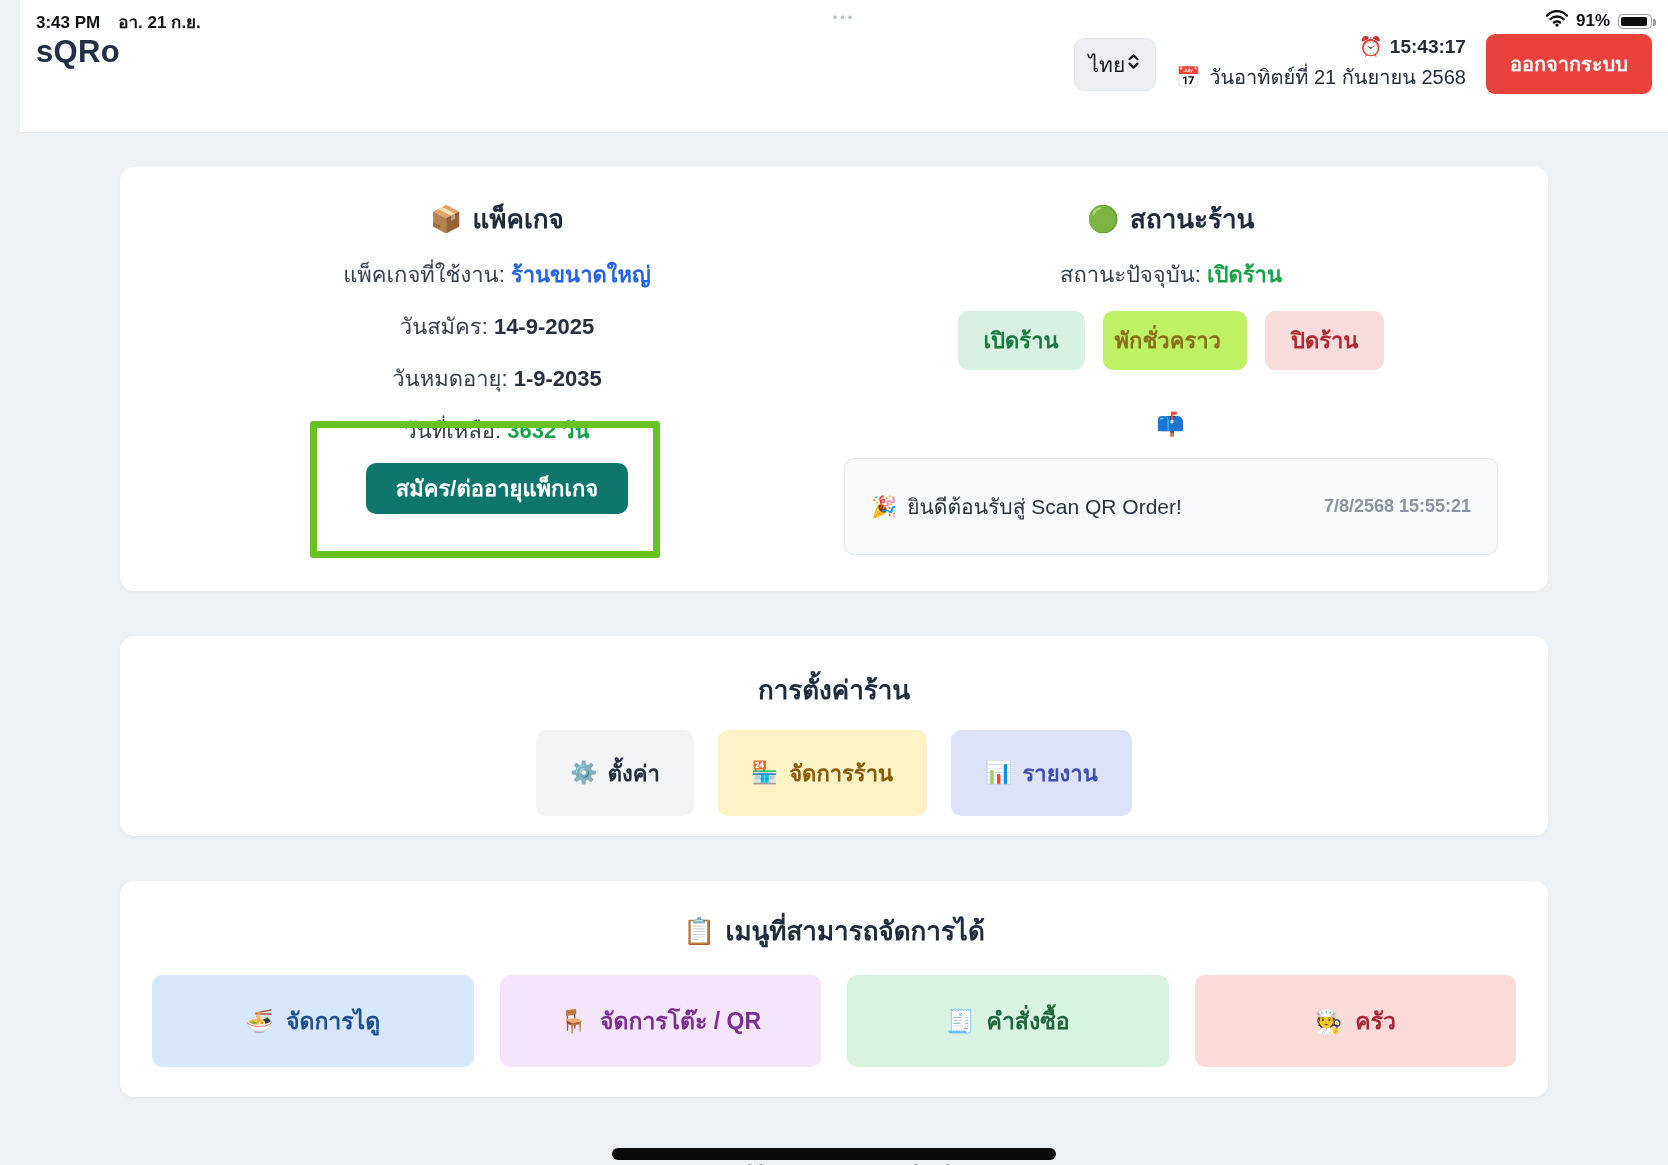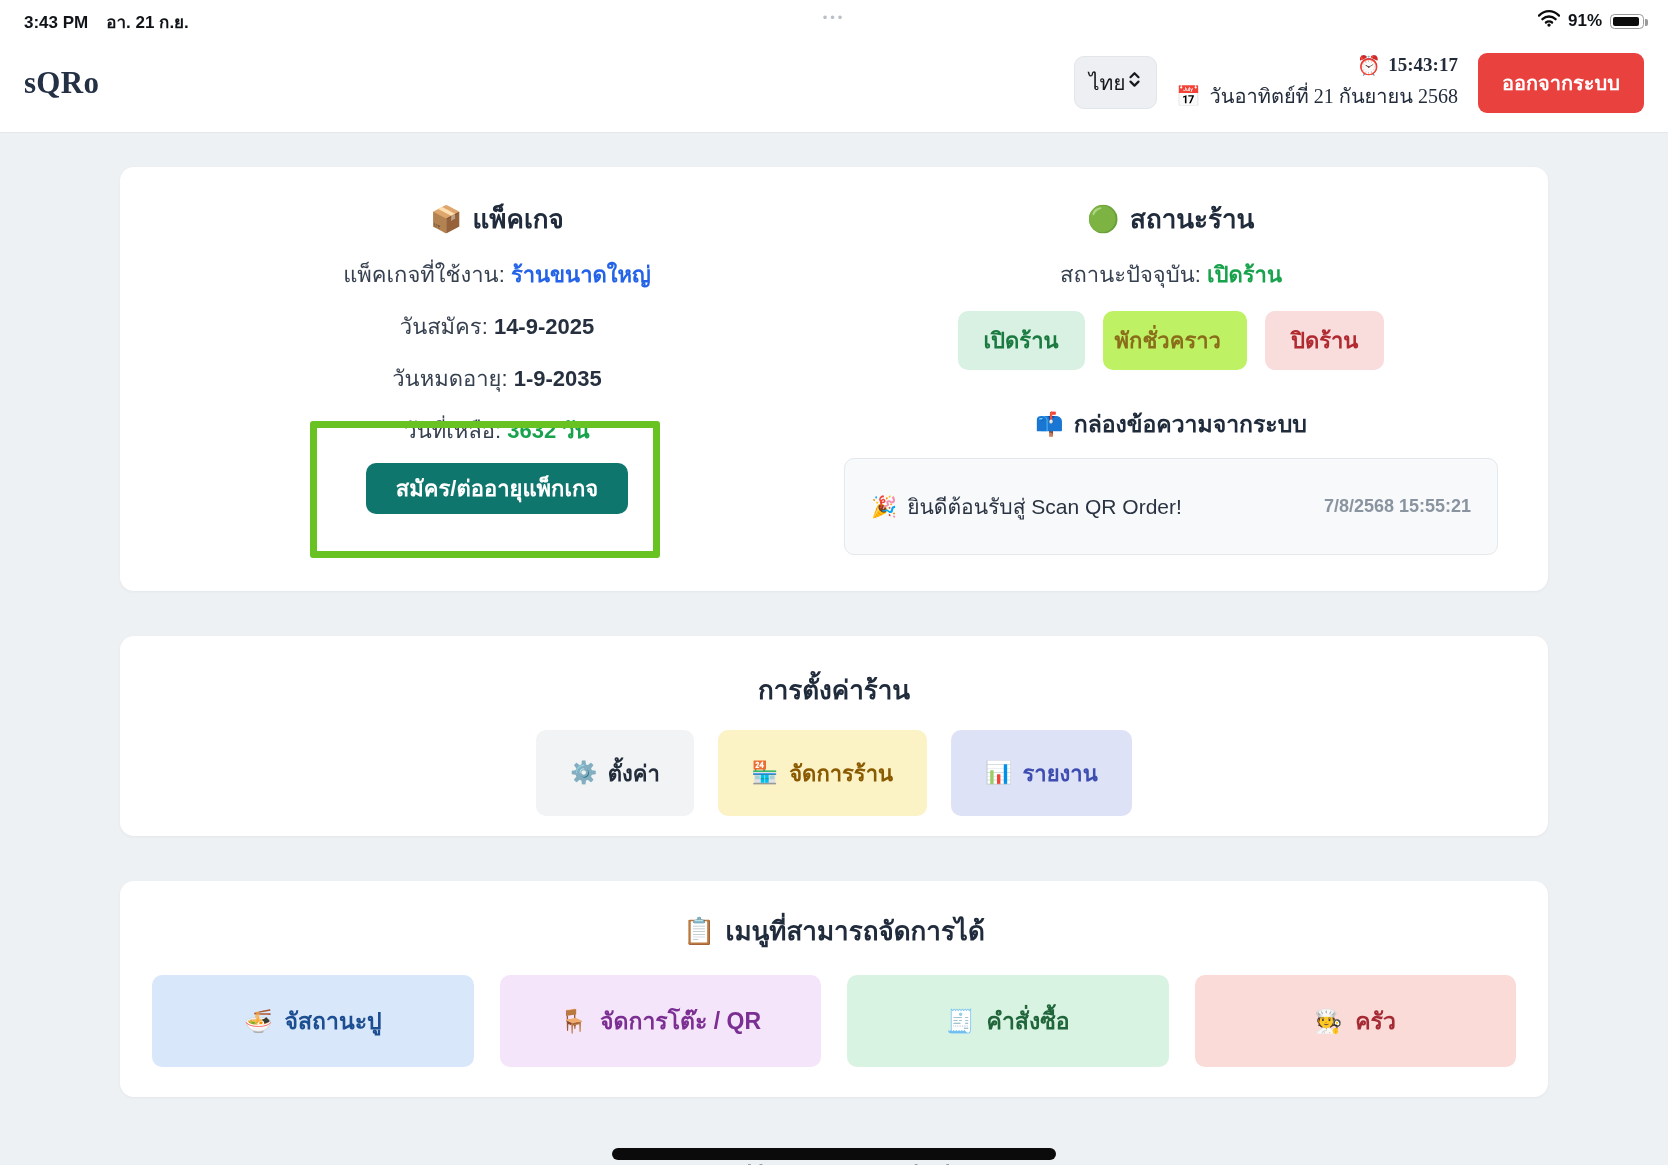--- a/index.html
+++ b/index.html
@@ -1,31 +1,31 @@
 <!DOCTYPE html>
 <html><head>
 <meta charset="utf-8">
 <style>
   * { box-sizing: border-box; margin: 0; padding: 0; }
   html,body { background:#eef1f4; }
   body { font-family:"Liberation Sans", sans-serif; }
   .page { position:relative; width:1668px; height:1165px; overflow:hidden; background:#eef1f4; }
 
   
-  .top-chrome { background:#ffffff; border-bottom:1px solid #e4e8eb; padding:8px 24px 0; height:133px; }
+  .top-chrome { background:#ffffff; border-bottom:1px solid #e4e8eb; padding:8px 16px 0; height:133px;margin-left:20px; }
   .status-row { position:relative; display:flex; align-items:center; height:26px; font-size:17px; color:#101418; }
   .status-left { display:flex; align-items:baseline; gap:18px; font-weight:700; }
   .status-date { font-weight:600; }
   .multitask-dots { position:absolute; left:50%; transform:translateX(-50%); top:2px; color:#b9bfc6; font-size:13px; letter-spacing:3px; }
   .status-right { margin-left:auto; display:flex; align-items:center; gap:8px; font-weight:600; }
   .battery { position:relative; width:34px; height:15px; border:1.5px solid #9a9a9a; border-radius:4.5px; }
   .battery-fill { position:absolute; top:2px; left:2px; bottom:2px; width:26px; background:#0c0c0c; border-radius:2px; }
   .battery-nub { position:absolute; right:-5px; top:4px; width:3.5px; height:7px; background:#9a9a9a; border-radius:0 2px 2px 0; }
 
-  .header-row { display:flex; align-items:center; height:97px;font-family:Liberation Serif, serif; }
+  .header-row { display:flex; align-items:flex-start; height:97px; }
   .logo { font-size:31px; font-weight:800; color:#243044; letter-spacing:.3px; }
   .header-right { margin-left:auto; display:flex; align-items:center; gap:20px; }
   .lang-pill { display:flex; align-items:center; gap:1px; background:#edeff2; border:1px solid #e2e5e9; border-radius:10px; padding:9px 14px; font-size:21px; color:#16191d; cursor:pointer; }
   .datetime { text-align:right; color:#222c3a; }
   .clock-line { display:flex; justify-content:flex-end; align-items:center; gap:7px; font-size:19px; font-weight:600; }
   .date-line { display:flex; justify-content:flex-end; align-items:center; gap:8px; font-size:20px; margin-top:3px; }
   .logout-btn { background:#e8413e; color:#fff; border:none; border-radius:9px; padding:14px 24px; font-size:20px; font-weight:700; font-family:inherit; cursor:pointer; }
 
   
   .card { background:#fff; border-radius:14px; margin:0 120px; box-shadow:0 1px 3px rgba(30,40,60,.05); }
@@ -174,21 +174,20 @@
       </div>
 
       <div class="status-btn-row">
         <button class="status-btn btn-open">เปิดร้าน</button>
         <button class="status-btn btn-pause">พักชั่วคราว</button>
         <button class="status-btn btn-close">ปิดร้าน</button>
       </div>
 
       <div class="section-title inbox-title">
         <span class="emoji">📫</span>
-        <span>กล่องข้อความจากระบบ</span>
       </div>
 
       <div class="message-box">
         <span class="message-text">
           <span class="emoji">🎉</span>
           <span>ยินดีต้อนรับสู่ Scan QR Order!</span>
         </span>
         <span class="message-time">7/8/2568 15:55:21</span>
       </div>
     </div>
@@ -215,21 +214,21 @@
   </div>
 
   <div class="card card-3">
     <div class="section-title">
       <span class="emoji">📋</span>
       <span>เมนูที่สามารถจัดการได้</span>
     </div>
     <div class="menu-btn-row">
       <button class="menu-btn btn-menu">
         <span class="emoji">🍜</span>
-        <span>จัสถานะปู</span>
+        <span>จัดการไดู</span>
       </button>
       <button class="menu-btn btn-tables">
         <span class="emoji">🪑</span>
         <span>จัดการโต๊ะ / QR</span>
       </button>
       <button class="menu-btn btn-orders">
         <span class="emoji">🧾</span>
         <span>คำสั่งซื้อ</span>
       </button>
       <button class="menu-btn btn-kitchen">

